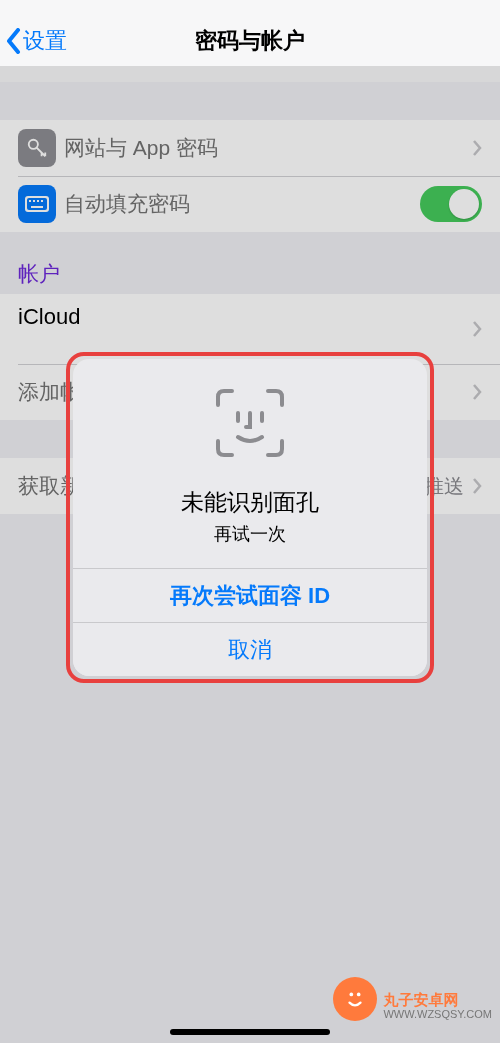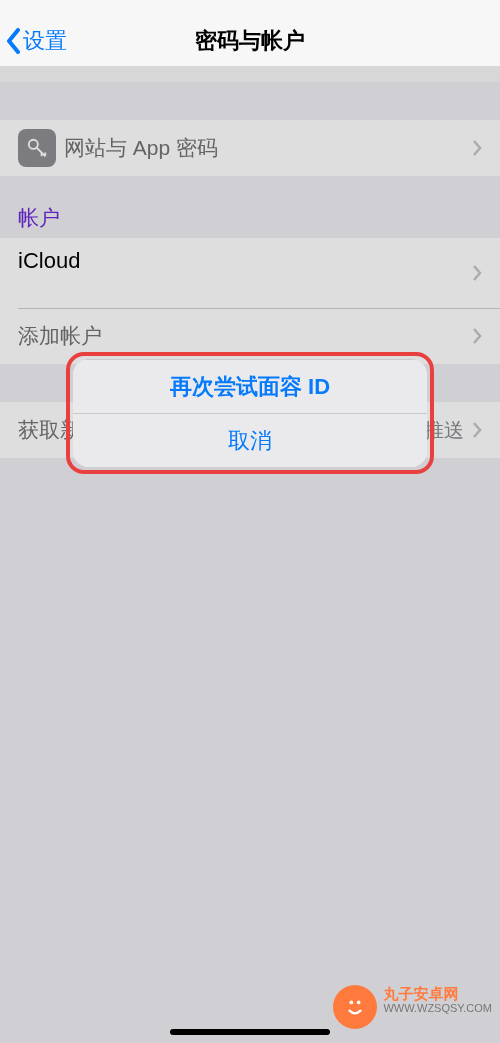--- a/index.html
+++ b/index.html
@@ -189,23 +189,23 @@
     bottom: 8px;
     left: 50%;
     transform: translateX(-50%);
     width: 160px; height: 6px;
     background: #000;
     border-radius: 3px;
   }
   .watermark {
     position: absolute;
     right: 8px;
-    bottom: 14px;
-    display: flex;
-    align-items: flex-start;
+    bottom: 22px;
+    display: flex;
+    align-items: flex-end;
     font-size: 15px;
   }
   .watermark .ball {
     width: 44px; height: 44px;
     background: #ff7a3c;
     border-radius: 50%;
     margin-right: 6px;
     display:flex;align-items:center;justify-content:center;
   }
   .watermark .ball svg{width:22px;height:22px;}
@@ -238,20 +238,39 @@
           </svg>
       </div>
     </div>
     <div class="label">网站与 App 密码</div>
     <div class="right">
         <svg class="chevron" viewBox="0 0 10 18">
           <path d="M2 2 L8 9 L2 16"></path>
         </svg>
       </div>
   </div>
+  <div class="row">
+    <div class="icon-slot">
+      <div class="tile blue">
+        <svg width="24" height="16" viewBox="0 0 24 16">
+            <rect x="0" y="0" width="24" height="16" rx="3" fill="#fff"></rect>
+            <rect x="2" y="2" width="20" height="12" rx="2" fill="#057afb"></rect>
+            <rect x="4" y="4" width="2" height="2" fill="#fff"></rect>
+            <rect x="8" y="4" width="2" height="2" fill="#fff"></rect>
+            <rect x="12" y="4" width="2" height="2" fill="#fff"></rect>
+            <rect x="16" y="4" width="2" height="2" fill="#fff"></rect>
+            <rect x="6" y="10" width="12" height="2" fill="#fff"></rect>
+          </svg>
+      </div>
+    </div>
+    <div class="label">自动填充密码</div>
+    <div class="right">
+      <div class="toggle"></div>
+    </div>
+  </div>
 </div>
 
 <div class="section-header">帐户</div>
 
 <div class="group">
   <div class="row multiline" style="min-height:70px">
     <div class="line1">iCloud</div>
     <div class="right">
         <svg class="chevron" viewBox="0 0 10 18">
           <path d="M2 2 L8 9 L2 16"></path>
@@ -279,20 +298,36 @@
           <path d="M2 2 L8 9 L2 16"></path>
         </svg>
     </div>
   </div>
 </div>
 
 <div class="scrim"></div>
 
 <div class="dialog-frame">
   <div class="dialog">
+    <div class="body">
+      <svg class="faceid" viewBox="0 0 72 72">
+        <g stroke="#8c8c90" stroke-width="4" fill="none" stroke-linecap="round">
+          <path d="M4 18 V10 Q4 4 10 4 H18"></path>
+          <path d="M54 4 H62 Q68 4 68 10 V18"></path>
+          <path d="M68 54 V62 Q68 68 62 68 H54"></path>
+          <path d="M18 68 H10 Q4 68 4 62 V54"></path>
+          <line x1="24" y1="26" x2="24" y2="34"></line>
+          <line x1="48" y1="26" x2="48" y2="34"></line>
+          <path d="M36 26 V40 H32"></path>
+          <path d="M24 50 Q36 58 48 50"></path>
+        </g>
+      </svg>
+      <div class="msg-title">未能识别面孔</div>
+      <div class="msg-sub">再试一次</div>
+    </div>
     <div class="btn bold">再次尝试面容 ID</div>
     <div class="btn">取消</div>
   </div>
 </div>
 
 <div class="home-ind"></div>
 
 <div class="watermark">
   <div class="ball">
     <svg viewBox="0 0 24 24">

